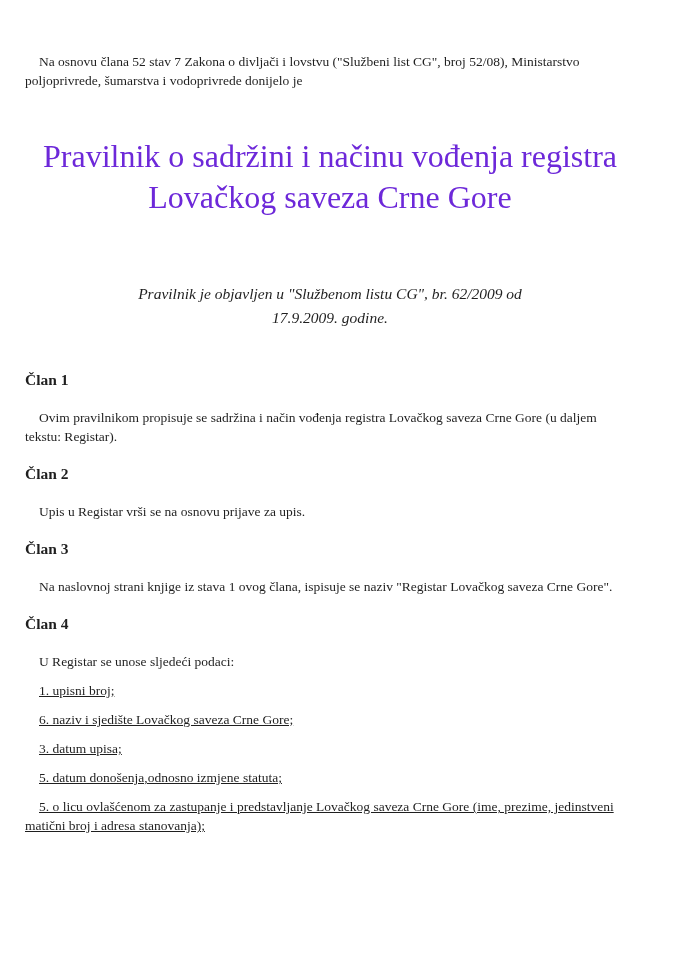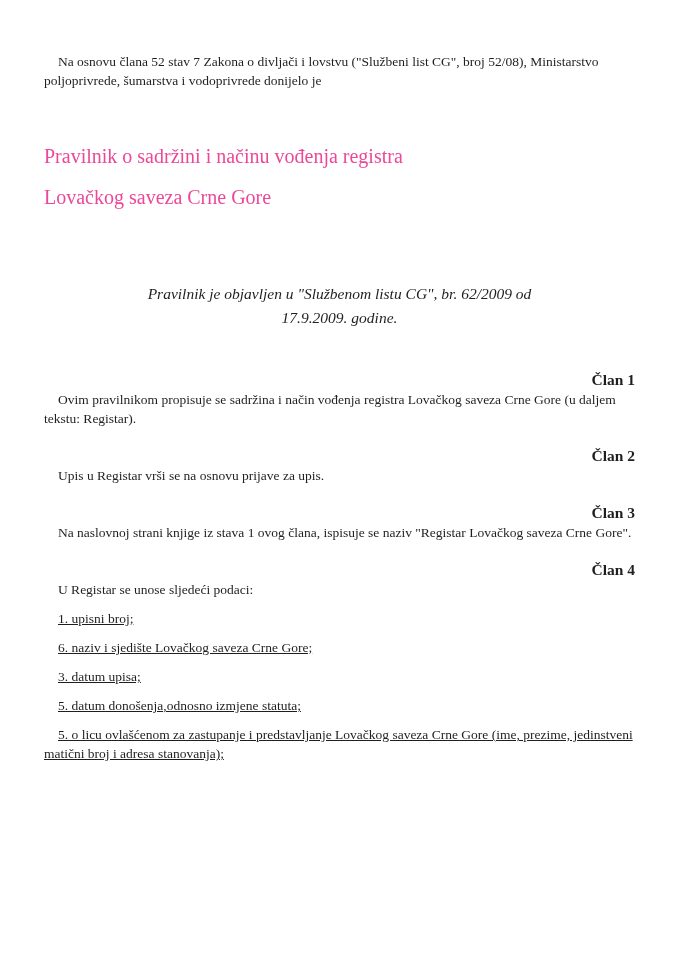--- a/index.html
+++ b/index.html
@@ -10,52 +10,53 @@
   .doc {
     position: relative;
     width: 679px;
     height: 960px;
     margin: 0 auto;
     background: #ffffff;
     font-family: "Liberation Serif", "DejaVu Serif", serif;
     color: #1f1f1f;
     overflow: hidden;
     box-sizing: border-box;
-    padding: 52px 44px 0 44px;
+    padding: 52px 44px 0 25px;
   }
   .p {
     font-size: 13.5px;
     line-height: 19px;
     text-indent: 14px;
     margin: 0;
   }
   .intro { margin-top: 0; }
   .title {
     margin-top: 46px;
-    color: #ec4899;
-    font-size: 20px;
+    text-align: center;
+    color: #6d28d9;
+    font-size: 32px;
     line-height: 41px;
     font-weight: normal;
   }
   .pub {
     margin-top: 64px;
     text-align: center;
     font-style: italic;
     font-size: 15.5px;
     line-height: 24px;
   }
   .article-heading {
     margin-top: 40px;
-    text-align: right;
+    text-align: left;
     font-weight: bold;
     font-size: 15.5px;
     line-height: 20px;
   }
   .article-heading.tight { margin-top: 18px; }
-  .article-body { }
+  .article-body { margin-top: 18px; }
   .article-body + .article-body { margin-top: 8px; }
   .list-item { margin-top: 10px; text-decoration: underline; }
 </style>
 </head>
 <body>
 
 <div class="doc">
 
   <p class="p intro">Na osnovu člana 52 stav 7 Zakona o divljači i lovstvu ("Službeni list CG", broj 52/08), Ministarstvo poljoprivrede, šumarstva i vodoprivrede donijelo je</p>
 

